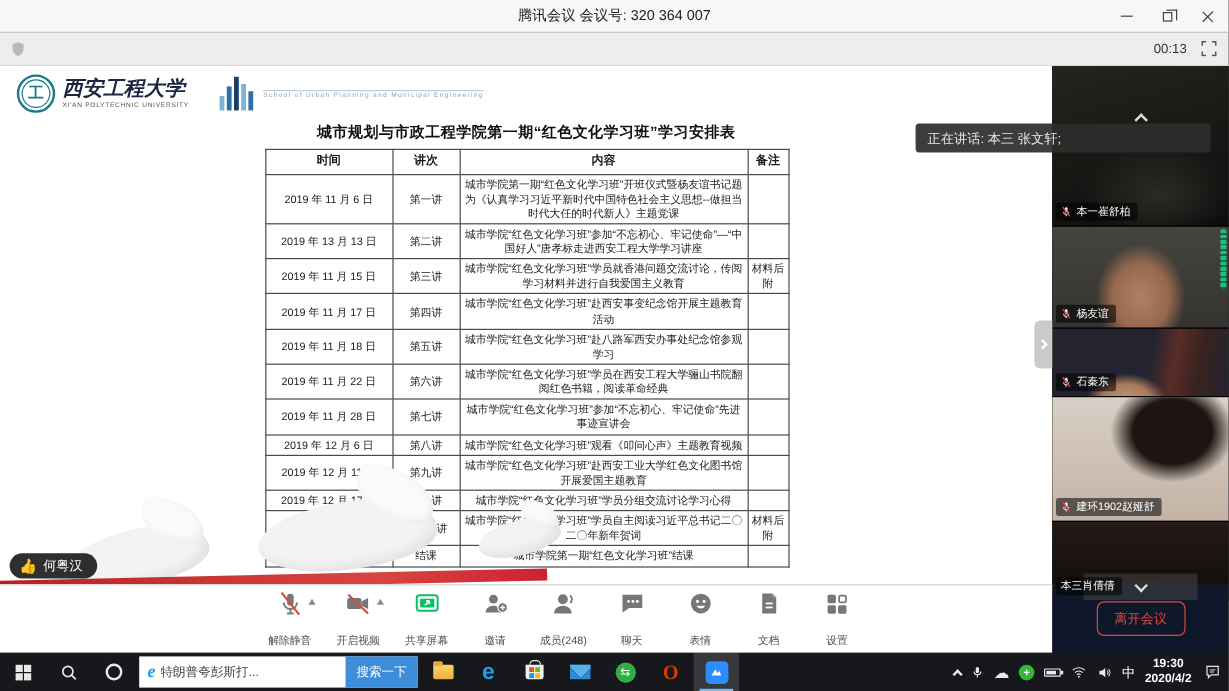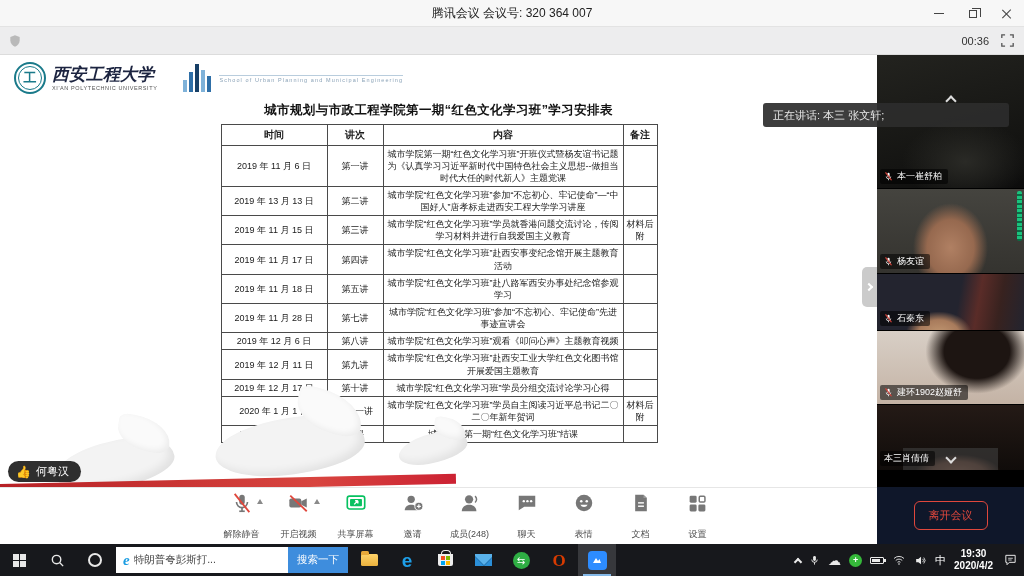--- a/index.html
+++ b/index.html
@@ -62,21 +62,21 @@
 
   
   .speak-banner { position:absolute; left:763px; top:48px; width:246px; height:24px; background:rgba(45,45,45,.92); border-radius:3px; color:#e8e8e8; font-size:11px; display:flex; align-items:center; padding:0 10px; z-index:30; }
 
   
   .videos { position:absolute; left:877px; top:0; width:147px; height:432px; background:#000; }
   .tile { position:relative; width:147px; overflow:hidden; border-bottom:1px solid #000; }
   .t1 { height:134px; background:radial-gradient(ellipse 90px 60px at 60% 80%, #2a2a26 0%, transparent 70%), linear-gradient(165deg,#23231f, #141412 70%, #0c0c0c); }
   .t2 { height:85px;  background:radial-gradient(ellipse 52px 62px at 50% 70%, #b08063 0%, #96694f 45%, transparent 72%), linear-gradient(#45443f,#34332f); }
   .t3 { height:57px;  background:radial-gradient(ellipse 46px 32px at 42% 108%, #c29872 0%, #a87b5c 45%, transparent 72%), linear-gradient(100deg,#23242f 55%, #5a2c28 68%, #38221f 82%, #23242f); }
-  .t4 { height:74px;  background:radial-gradient(ellipse 78px 64px at 68% 28%, #1d1512 0%, #1d1512 42%, transparent 66%), linear-gradient(#d8cfc6,#c4b3a5); }
+  .t4 { height:104px;  background:radial-gradient(ellipse 78px 64px at 68% 28%, #1d1512 0%, #1d1512 42%, transparent 66%), linear-gradient(#d8cfc6,#c4b3a5); }
   .t5 { height:66px;  background:radial-gradient(ellipse 60px 26px at 55% 105%, #7a5848 0%, #5a3d31 45%, transparent 72%), linear-gradient(#241a16,#100c0a); }
   .vlabel { position:absolute; left:3px; bottom:4px; background:rgba(0,0,0,.55); border-radius:2px; padding:1px 6px 1px 4px; display:flex; align-items:center; gap:4px; color:#fff; font-size:9px; white-space:nowrap; z-index:5; }
   .meter { position:absolute; right:2px; top:2px; width:5px; height:50px; background:repeating-linear-gradient(#19c37d 0 3px, #0b6b45 3px 4.5px); border-radius:2px; z-index:4; }
   .chev { display:inline-block; width:8px; height:8px; border:solid #ddd; border-width:2.5px 2.5px 0 0; }
   .chev-up { transform:rotate(-45deg); } .chev-down { transform:rotate(135deg); margin-top:-3px; } .chev-right { transform:rotate(45deg); border-color:#fff; width:6px; height:6px; border-width:2px 2px 0 0; margin-left:-2px; }
   .collapse-up { position:absolute; left:50%; top:36px; transform:translateX(-50%); z-index:6; cursor:pointer; }
   .strip-down { position:absolute; left:26px; right:26px; bottom:0; height:22px; background:rgba(70,70,70,.55); display:flex; align-items:center; justify-content:center; z-index:4; cursor:pointer; }
   .panel-tab { position:absolute; left:-15px; top:212px; width:15px; height:40px; background:rgba(190,190,190,.8); border-radius:5px 0 0 5px; display:flex; align-items:center; justify-content:center; cursor:pointer; z-index:6; }
 
   
@@ -140,21 +140,21 @@
       <div class="win-btn">
           <span class="glyph-close"></span>
         </div>
     </div>
   </div>
 
   <div class="subbar">
     <svg width="14" height="14" viewBox="0 0 24 24" style="margin-left:8px">
         <path d="M12 2l8 3v6c0 5-3.5 9-8 11-4.5-2-8-6-8-11V5z" fill="#b9b9b9"></path>
       </svg>
-    <span class="timer">00:36</span>
+    <span class="timer">00:13</span>
     <span class="fs-btn">
       <svg width="13" height="13" viewBox="0 0 16 16">
           <path d="M1 5V1h4M11 1h4v4M15 11v4h-4M5 15H1v-4" stroke="#555" stroke-width="1.6" fill="none"></path>
         </svg>
     </span>
   </div>
 
   <div class="main">
 
     <div class="doc">
@@ -215,20 +215,26 @@
           <tr>
                 <td class="c-date">2019 年 11 月 17 日</td>
                 <td>第四讲</td>
                 <td>城市学院“红色文化学习班”赴西安事变纪念馆开展主题教育活动</td>
                 <td></td>
               </tr>
           <tr>
                 <td class="c-date">2019 年 11 月 18 日</td>
                 <td>第五讲</td>
                 <td>城市学院“红色文化学习班”赴八路军西安办事处纪念馆参观学习</td>
+                <td></td>
+              </tr>
+          <tr>
+                <td class="c-date">2019 年 11 月 22 日</td>
+                <td>第六讲</td>
+                <td>城市学院“红色文化学习班”学员在西安工程大学骊山书院翻阅红色书籍，阅读革命经典</td>
                 <td></td>
               </tr>
           <tr>
                 <td class="c-date">2019 年 11 月 28 日</td>
                 <td>第七讲</td>
                 <td>城市学院“红色文化学习班”参加“不忘初心、牢记使命”先进事迹宣讲会</td>
                 <td></td>
               </tr>
           <tr>
                 <td class="c-date">2019 年 12 月 6 日</td>

